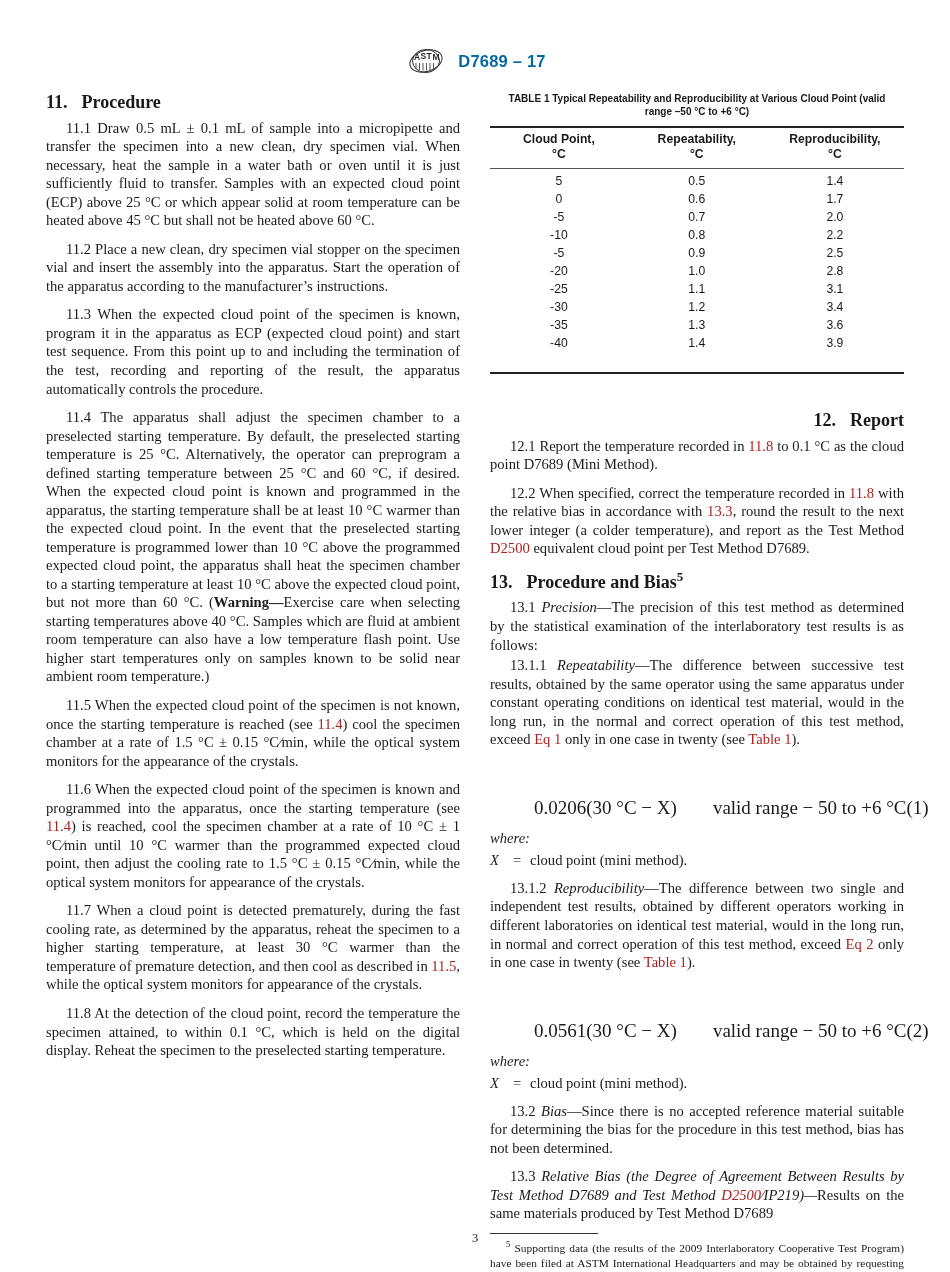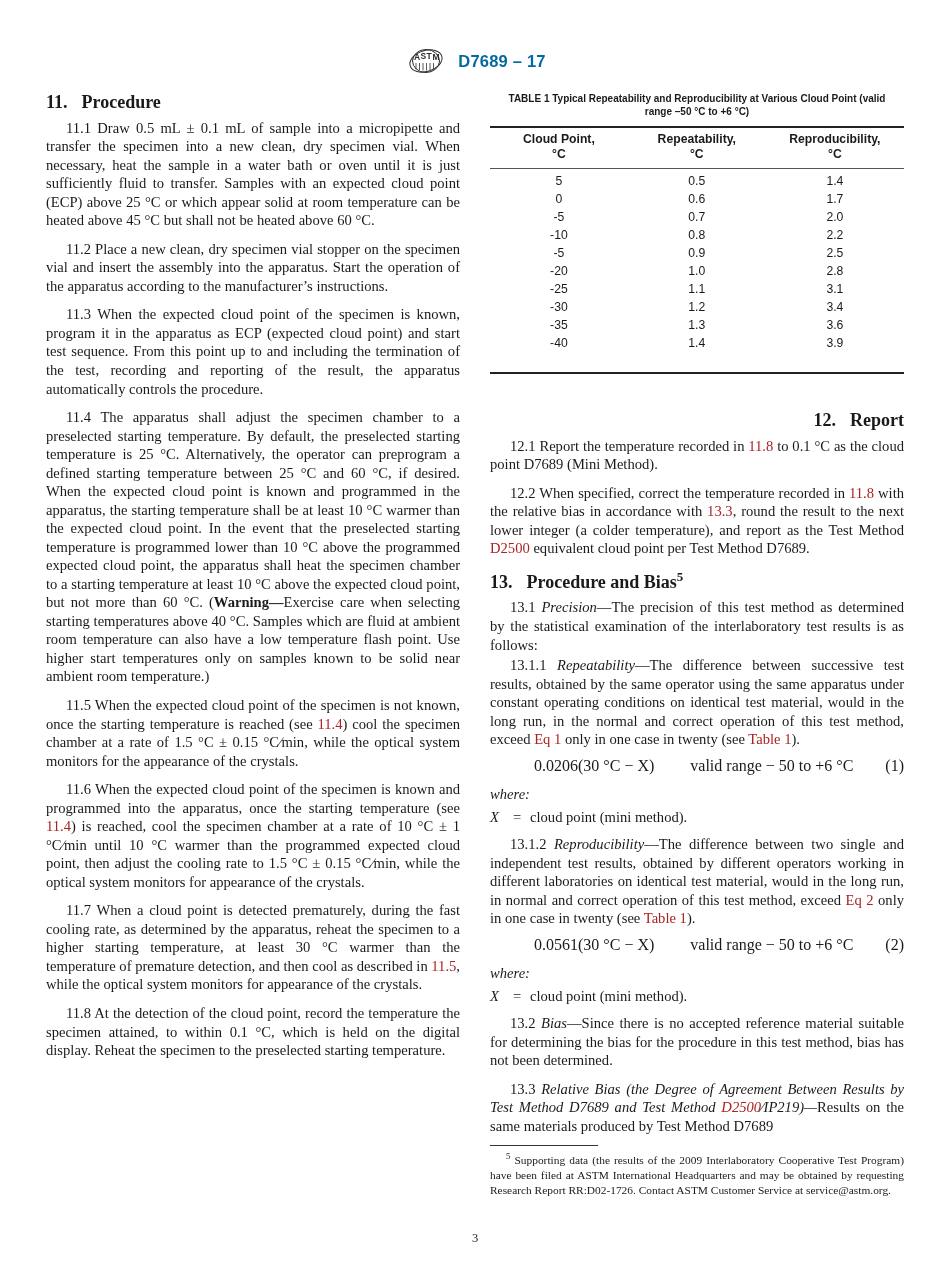--- a/index.html
+++ b/index.html
@@ -85,24 +85,24 @@
   .ital { font-style: italic; }
   .bold { font-weight: bold; }
   sup.fn { font-size: .72em; vertical-align: super; line-height: 0; }
 
   
   .eq-row {
     display: flex;
     align-items: baseline;
     margin: 7px 0 9px 0;
     text-indent: 0;
-    font-size: 16px;
+    font-size: 19px;
   }
   .eq-body { margin-left: 44px; white-space: nowrap; }
-  .eq-range { margin-left: 36px; white-space: nowrap; }
+  .eq-range { margin-left: 36px; white-space: nowrap; margin-top: 40px; }
   .eq-num { margin-left: auto; white-space: nowrap; }
 
   .where {
     font-style: italic;
     margin: 0 0 4px 0;
     text-indent: 0;
     text-align: left;
   }
   .deflist {
     margin: 0 0 9px 0;

